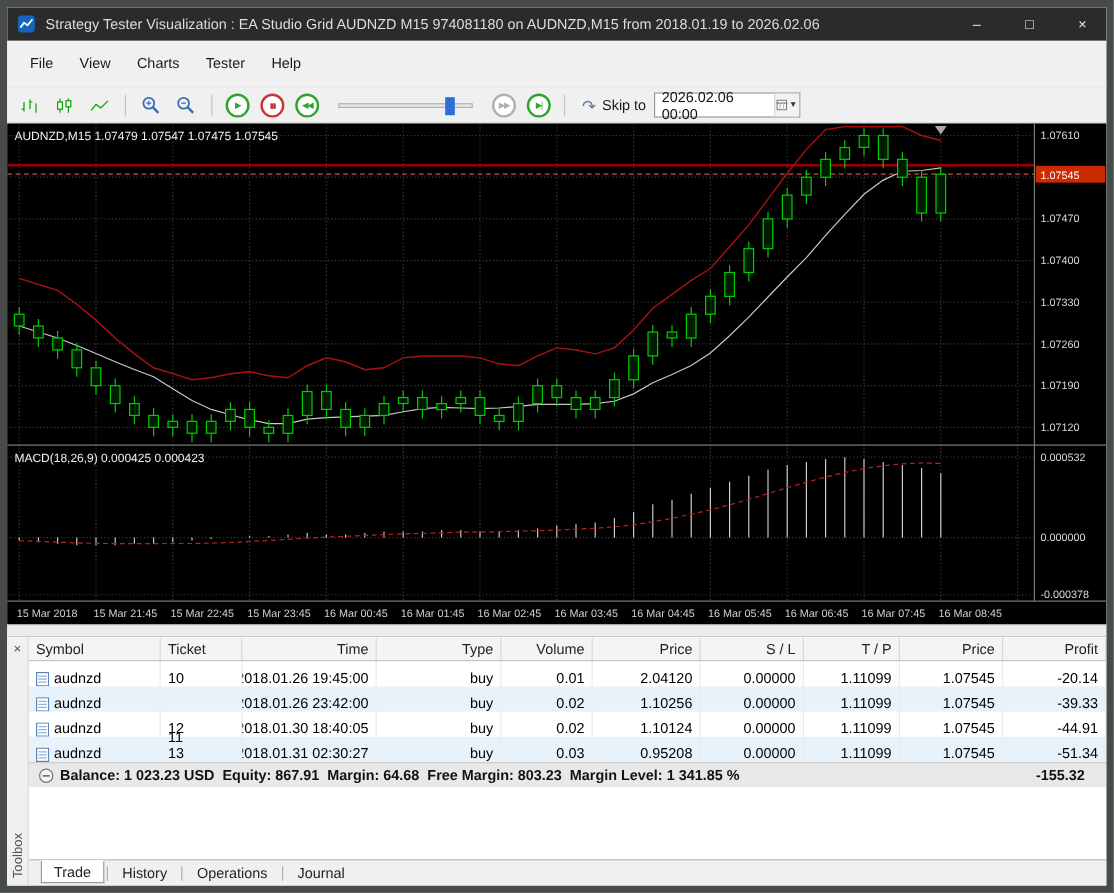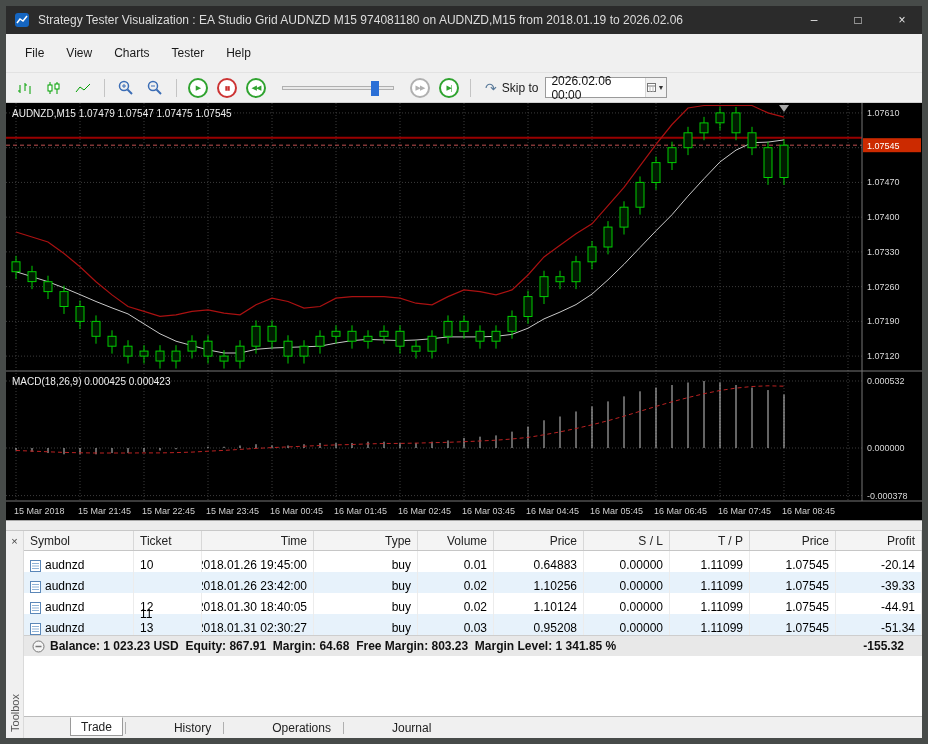--- a/index.html
+++ b/index.html
@@ -46,21 +46,21 @@
   .tr.alt { background:#e7f2fb; }
   .td { padding:0 6px; border-right:1px solid #ececec; height:100%; display:flex; align-items:flex-end; gap:4px; overflow:hidden; white-space:nowrap; }
   .td.right { justify-content:flex-end; }
 
   .balance-row { display:flex; align-items:center; height:21px; background:#e8e8e8; border-top:1px solid #cecece; font-size:12px; font-weight:bold; color:#111; padding:0 8px; flex:none; }
   .balance-text { white-space:pre; margin-left:5px; }
   .balance-profit { margin-left:auto; padding-right:10px; }
   .filler { flex:1; background:#fff; }
 
   .tabbar { height:22px; background:#f0f0f0; border-top:1px solid #bdbdbd; display:flex; align-items:center; padding-left:10px; font-size:12px; color:#222; flex:none; }
-  .tab { padding:2px 10px; height:19px; display:flex; align-items:center;margin-left:36px; }
+  .tab { padding:2px 10px; height:19px; display:flex; align-items:center; }
   .tab.active { background:#fff; border:1px solid #9a9a9a; border-top-color:#fff; margin-top:-2px; }
   .tab-sep { width:1px; height:12px; background:#b0b0b0; margin:0 2px; }
 </style>
 </head>
 <body>
 
 <div class="window">
   <div class="inner">
 
     <div class="titlebar">
@@ -413,21 +413,21 @@
               <div class="td right" style="width: 112px;">
                 <span>2018.01.26 19:45:00</span>
               </div>
               <div class="td right" style="width: 104px;">
                 <span>buy</span>
               </div>
               <div class="td right" style="width: 76px;">
                 <span>0.01</span>
               </div>
               <div class="td right" style="width: 90px;">
-                <span>0.64883</span>
+                <span>2.04120</span>
               </div>
               <div class="td right" style="width: 86px;">
                 <span>0.00000</span>
               </div>
               <div class="td right" style="width: 80px;">
                 <span>1.11099</span>
               </div>
               <div class="td right" style="width: 86px;">
                 <span>1.07545</span>
               </div>

